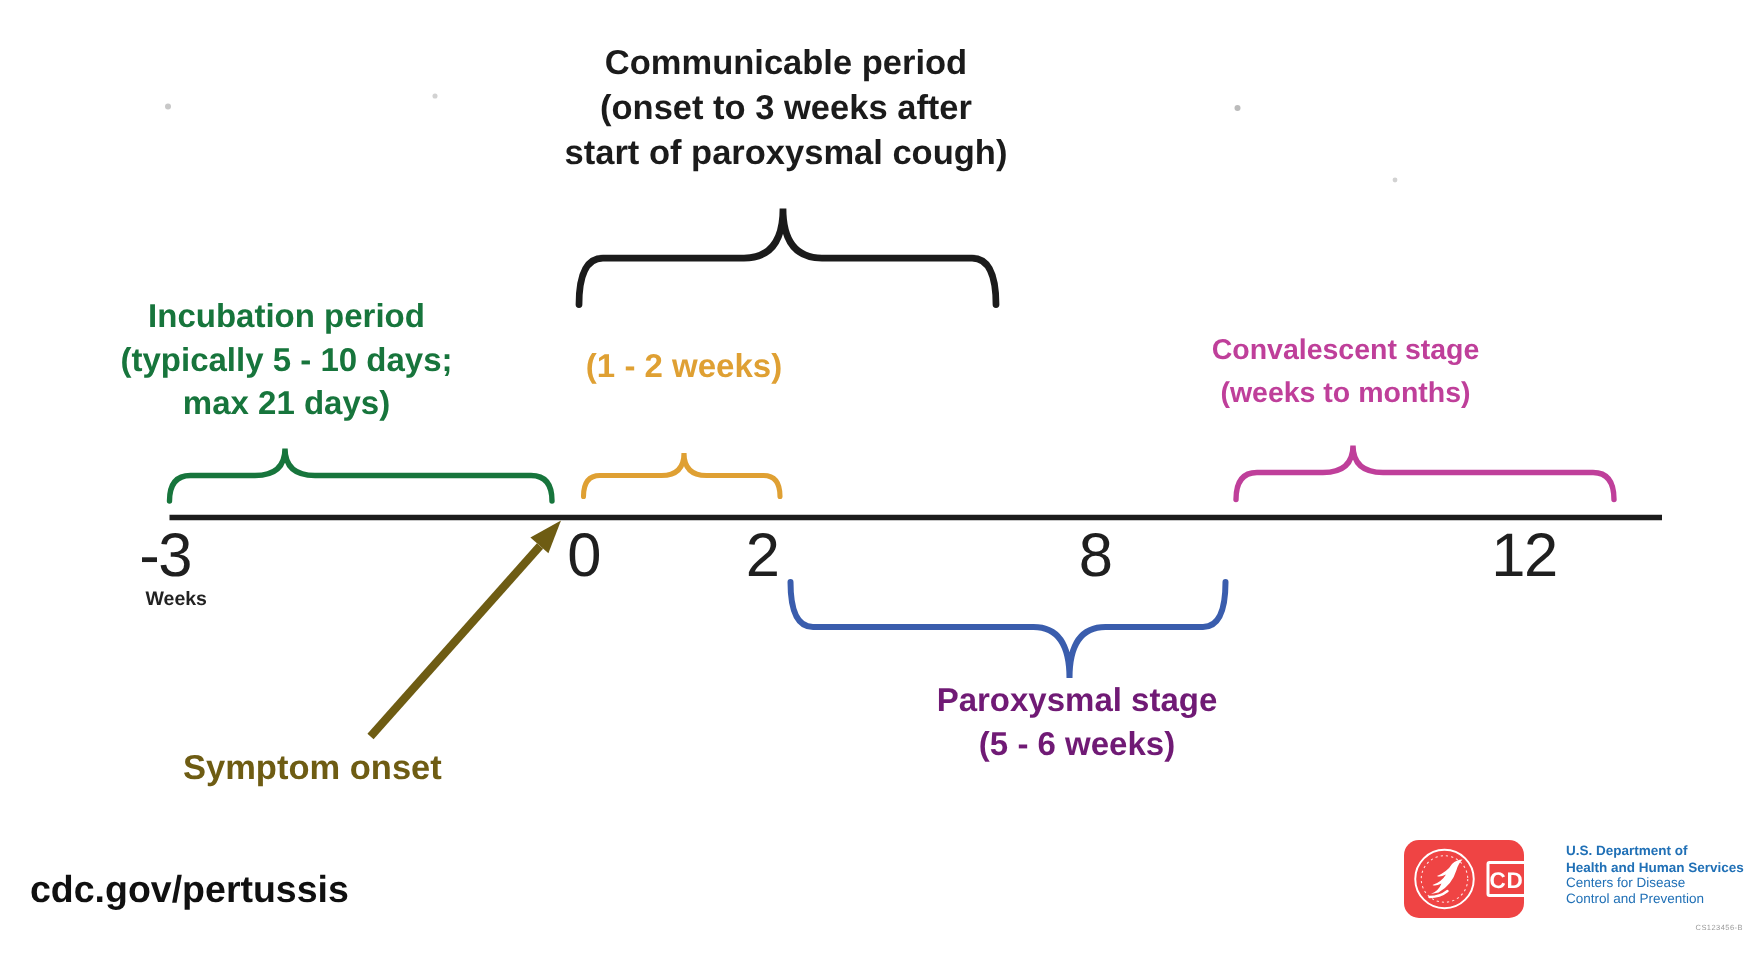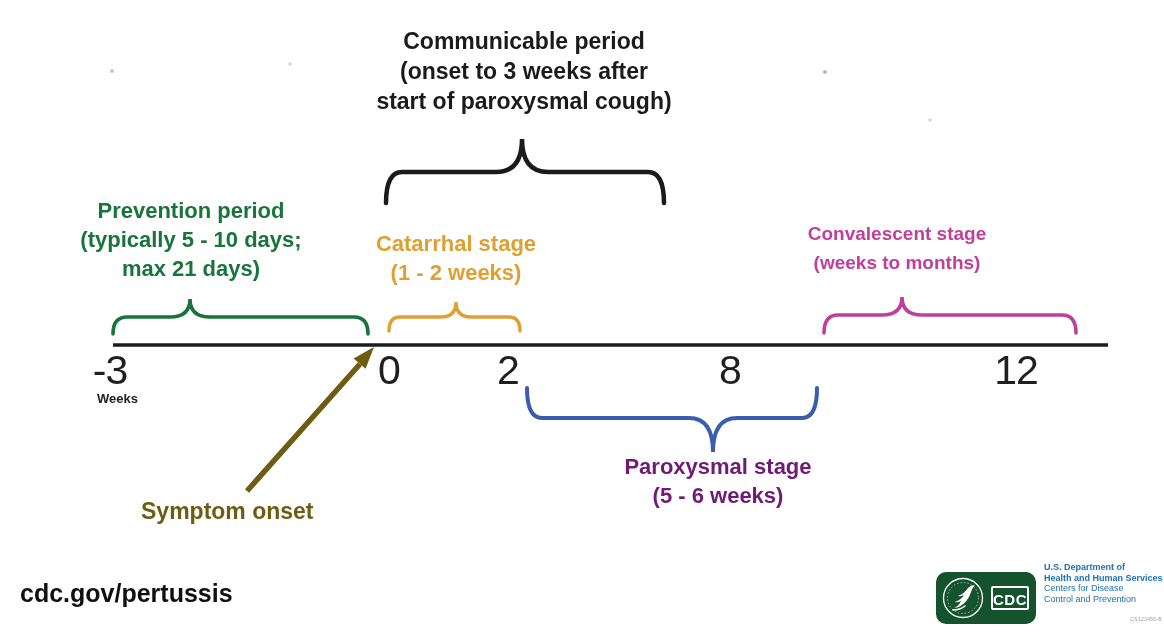--- a/index.html
+++ b/index.html
@@ -9,31 +9,31 @@
     padding-left:22px;
   }
   svg.overlay{position:absolute;left:0;top:0;width:1164px;height:642px;}
   .lbl{position:absolute;text-align:center;font-weight:bold;}
   .lbl span{display:block;}
   .lbl-communicable{left:344px;top:26px;width:360px;font-size:23px;line-height:30px;color:#1b1b1b;}
   .lbl-incubation{left:30px;top:196px;width:322px;font-size:22px;line-height:29px;color:#17753c;}
   .lbl-catarrhal{left:345px;top:229px;width:222px;font-size:22px;line-height:29px;color:#dfa033;}
   .lbl-convalescent{left:737px;top:219px;width:320px;font-size:19px;line-height:29px;color:#bf3f9a;}
   .lbl-paroxysmal{left:557px;top:452px;width:322px;font-size:22px;line-height:29px;color:#701a75;}
-  .lbl-symptom{left:141px;top:498px;width:210px;font-size:23px;color:#6e5c13;text-align:left;white-space:nowrap;}
+  .lbl-symptom{left:122px;top:498px;width:210px;font-size:23px;color:#6e5c13;text-align:left;white-space:nowrap;}
   .tick{
     position:absolute;top:347px;transform:translateX(-50%);
     font-size:41px;color:#1f1f1f;font-weight:400;letter-spacing:-1px;
   }
   .tick-0{left:110px;} .tick-1{left:389px;} .tick-2{left:508px;} .tick-3{left:730px;} .tick-4{left:1016px;}
   .weeks-label{position:absolute;left:97px;top:391px;font-size:13px;font-weight:bold;color:#222;}
   .cdc-url{position:absolute;left:20px;top:579px;font-size:25px;font-weight:bold;color:#101010;text-align:center;}
   .logo-wrap{position:absolute;left:936px;top:560px;width:228px;height:62px;}
   .logo-box{
-    position:absolute;left:0;top:12px;width:100px;height:52px;background:#14532d;border-radius:10px;
+    position:absolute;left:0;top:0;width:80px;height:52px;background:#ef4444;border-radius:10px;
   }
   .logo-cdc{
     position:absolute;left:55px;top:14px;width:38px;height:24px;border:2px solid #ffffff;border-radius:2px;
     color:#ffffff;font-size:15px;font-weight:bold;text-align:center;line-height:23px;letter-spacing:0.5px;
     box-sizing:border-box;
   }
   .hhs-text{position:absolute;left:108px;top:2px;color:#2070b6;font-size:9px;line-height:10.5px;}
   .hhs-text .b{font-weight:bold;}
   .doc-code{position:absolute;right:24px;top:616px;font-size:5px;color:#9a9a9a;letter-spacing:0.3px;}
 </style>
@@ -65,27 +65,26 @@
     <polygon points="374,347 365.6,368.8 353.6,358.4" fill="#6e5c13"></polygon>
   </svg>
 
   <div class="lbl lbl-communicable">
     <span>Communicable period</span>
     <span>(onset to 3 weeks after</span>
     <span>start of paroxysmal cough)</span>
   </div>
 
   <div class="lbl lbl-incubation">
-    <span>Prevention period</span>
+    <span>Incubation period</span>
     <span>(typically 5 - 10 days;</span>
     <span>max 21 days)</span>
   </div>
 
   <div class="lbl lbl-catarrhal">
-    <span>Catarrhal stage</span>
     <span>(1 - 2 weeks)</span>
   </div>
 
   <div class="lbl lbl-convalescent">
     <span>Convalescent stage</span>
     <span>(weeks to months)</span>
   </div>
 
   <div class="lbl lbl-paroxysmal">
     <span>Paroxysmal stage</span>

